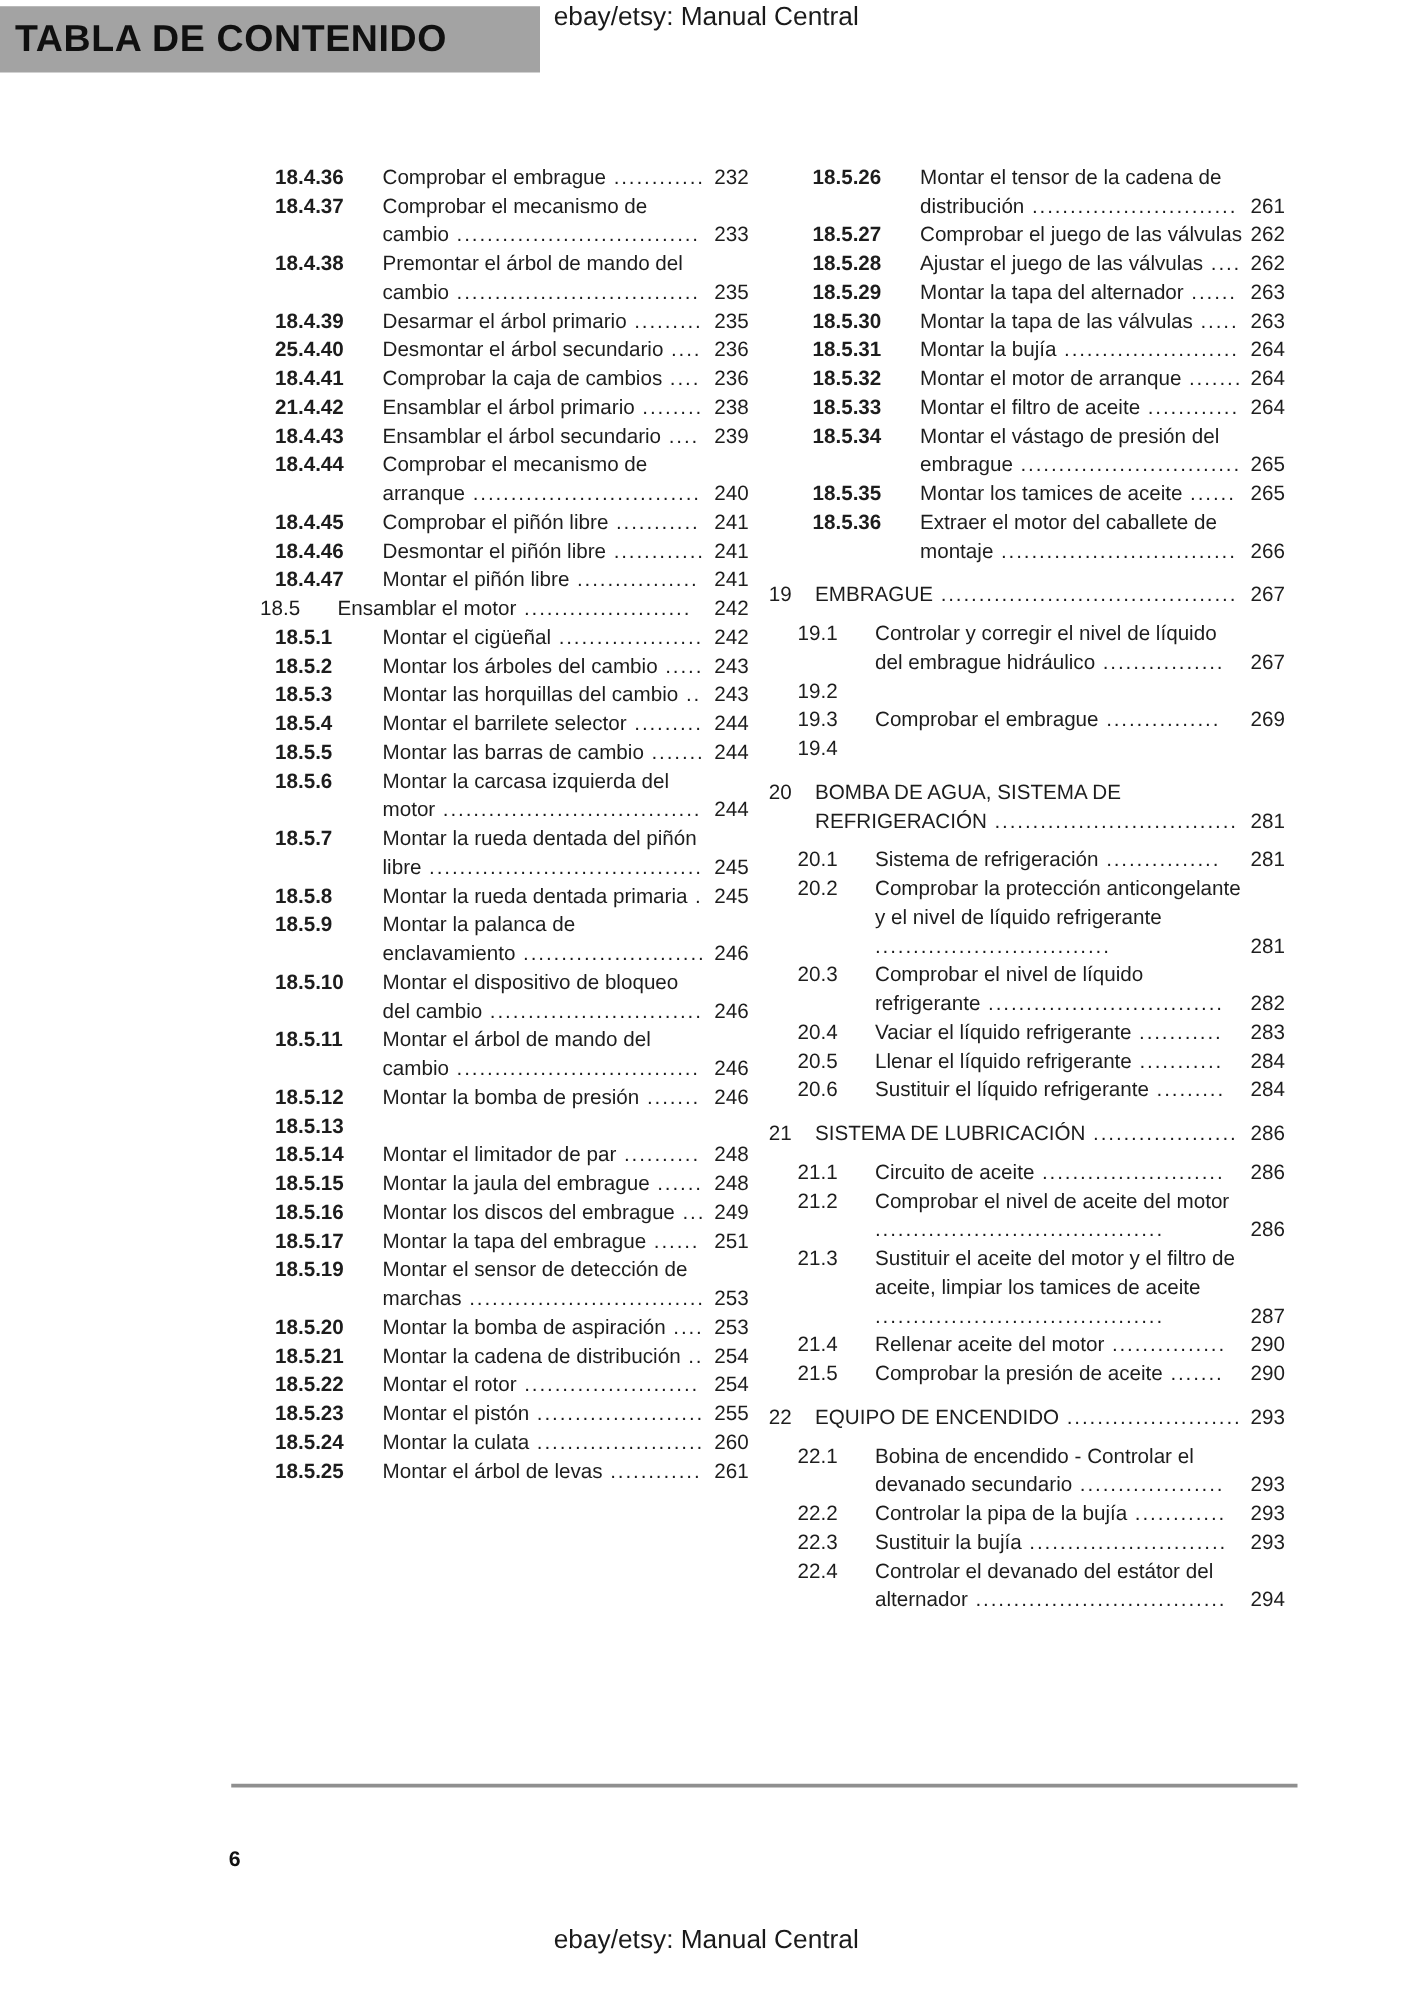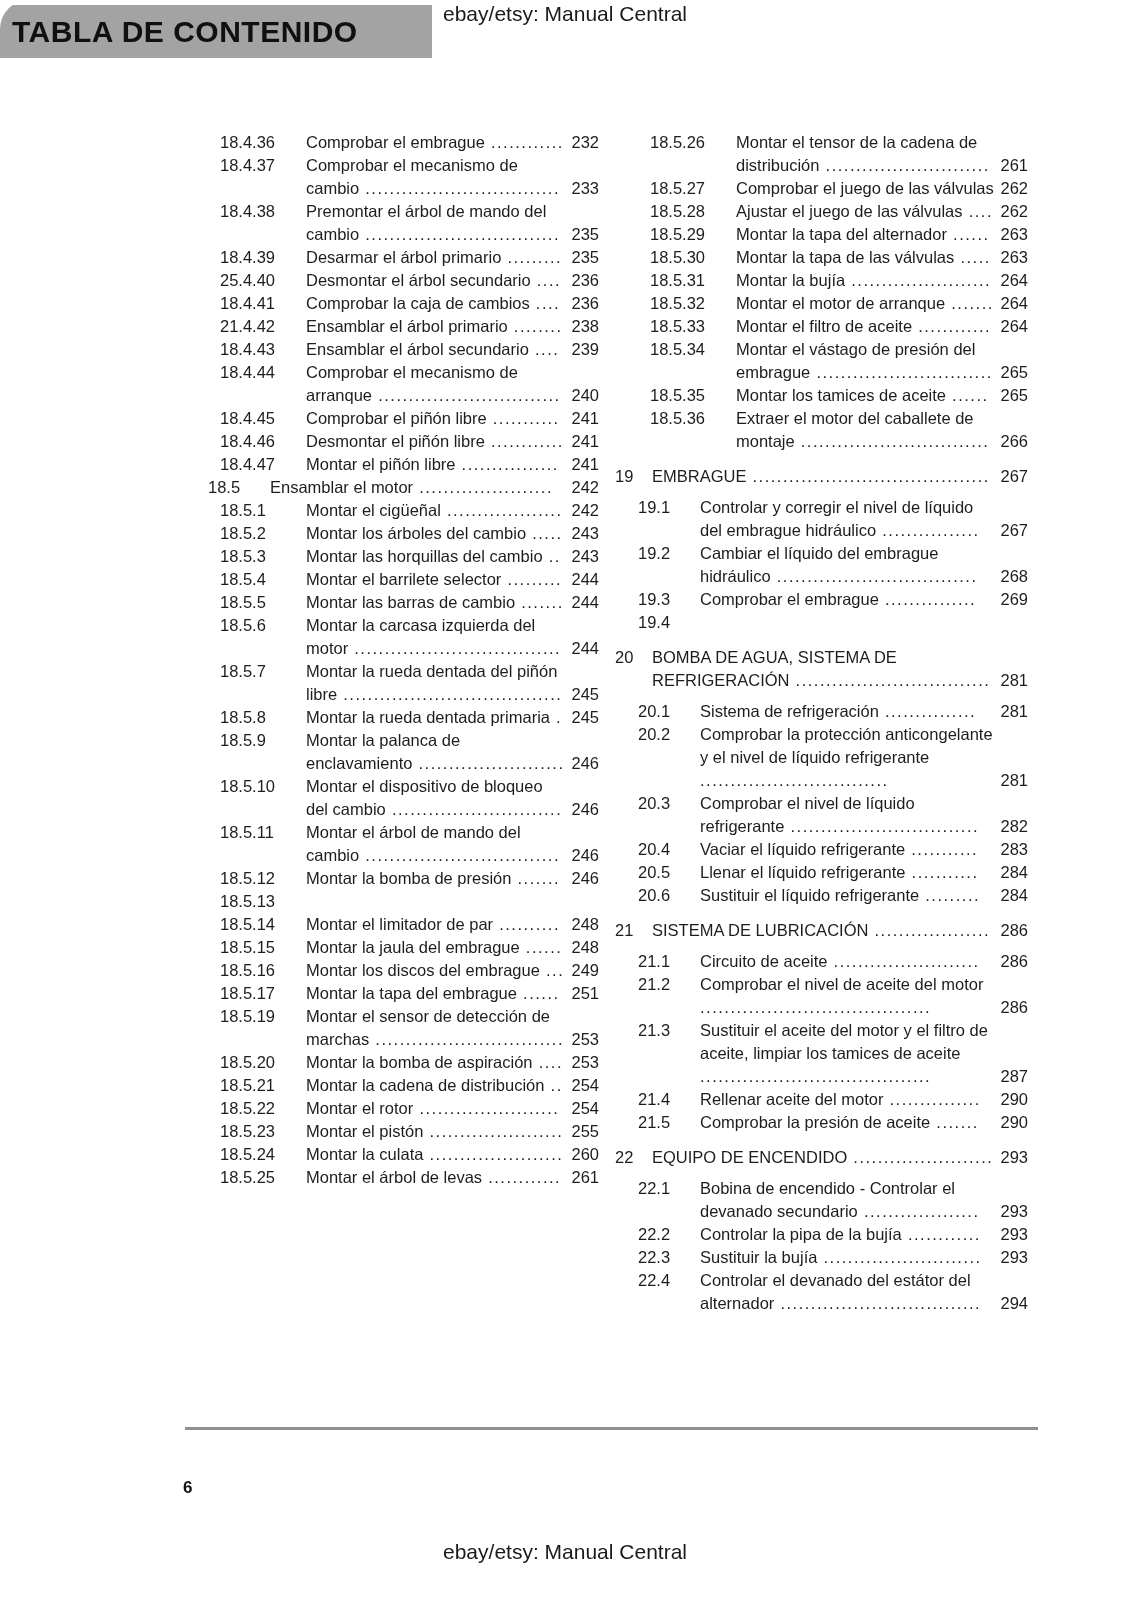--- a/index.html
+++ b/index.html
@@ -1,18 +1,18 @@
 <!DOCTYPE html>
 <html><head>
 <meta charset="utf-8">
 <style>
   html,body { margin:0; padding:0; background:#ffffff; }
   .page {
     position:relative; width:1130px; height:1600px; background:#ffffff;
-    font-family:"Liberation Sans", sans-serif; color:#1d1d1d; overflow:hidden;border-radius:29px;
+    font-family:"Liberation Sans", sans-serif; color:#1d1d1d; overflow:hidden;
   }
   .running-header {
     position:absolute; left:0; top:2px; width:100%;
     text-align:center; font-size:21px; color:#1a1a1a;
   }
   .heading-box {
     position:absolute; left:0; top:5px; width:432px; height:53px;
     background:#a3a3a3; display:flex; align-items:center;
     box-sizing:border-box; padding-left:12px;
   }
@@ -20,21 +20,21 @@
     margin:0; font-size:30px; font-weight:bold; color:#101010; letter-spacing:.5px;
   }
   .toc-col { position:absolute; top:131px; font-size:16.5px; line-height:23px; }
   .toc-col.left  { left:185px; width:414px; }
   .toc-col.right { left:615px; width:413px; }
   .toc-entry { display:flex; align-items:flex-start; }
   .toc-entry.lvl1 { margin-top:12px; margin-bottom:8px; }
   .toc-num { flex:0 0 auto; }
   .lvl1 .toc-num { width:37px; margin-left:0; }
   .lvl2 .toc-num { width:62px; margin-left:23px; }
-  .lvl3 .toc-num { width:86px; margin-left:35px; }
+  .lvl3 .toc-num { width:86px; margin-left:35px;font-weight:bold; }
   .toc-body { flex:1 1 auto; position:relative; padding-right:34px; min-width:0; }
   .toc-dots { letter-spacing:1.5px; }
   .toc-page { position:absolute; right:0; bottom:0; min-width:34px; text-align:right; }
   .footer-rule {
     position:absolute; left:185px; top:1427px; width:853px; height:3px; background:#8f8f8f;
   }
   .page-number {
     position:absolute; left:183px; top:1478px; font-size:17px; font-weight:bold; color:#111;
   }
   .running-footer {
@@ -252,21 +252,20 @@
       <div class="toc-entry lvl1">
         <span class="toc-num">19</span>
         <span class="toc-body"><span class="toc-title">EMBRAGUE</span><span class="toc-dots"> .......................................</span><span class="toc-page">267</span></span>
       </div>
       <div class="toc-entry lvl2">
         <span class="toc-num">19.1</span>
         <span class="toc-body"><span class="toc-title">Controlar y corregir el nivel de líquido del embrague hidráulico</span><span class="toc-dots"> ................</span><span class="toc-page">267</span></span>
       </div>
       <div class="toc-entry lvl2">
         <span class="toc-num">19.2</span>
-        <span class="toc-body"><span class="toc-title">Cambiar el líquido del embrague hidráulico</span><span class="toc-dots"> .................................</span><span class="toc-page">268</span></span>
       </div>
       <div class="toc-entry lvl2">
         <span class="toc-num">19.3</span>
         <span class="toc-body"><span class="toc-title">Comprobar el embrague</span><span class="toc-dots"> ...............</span><span class="toc-page">269</span></span>
       </div>
       <div class="toc-entry lvl2">
         <span class="toc-num">19.4</span>
       </div>
       <div class="toc-entry lvl1">
         <span class="toc-num">20</span>

